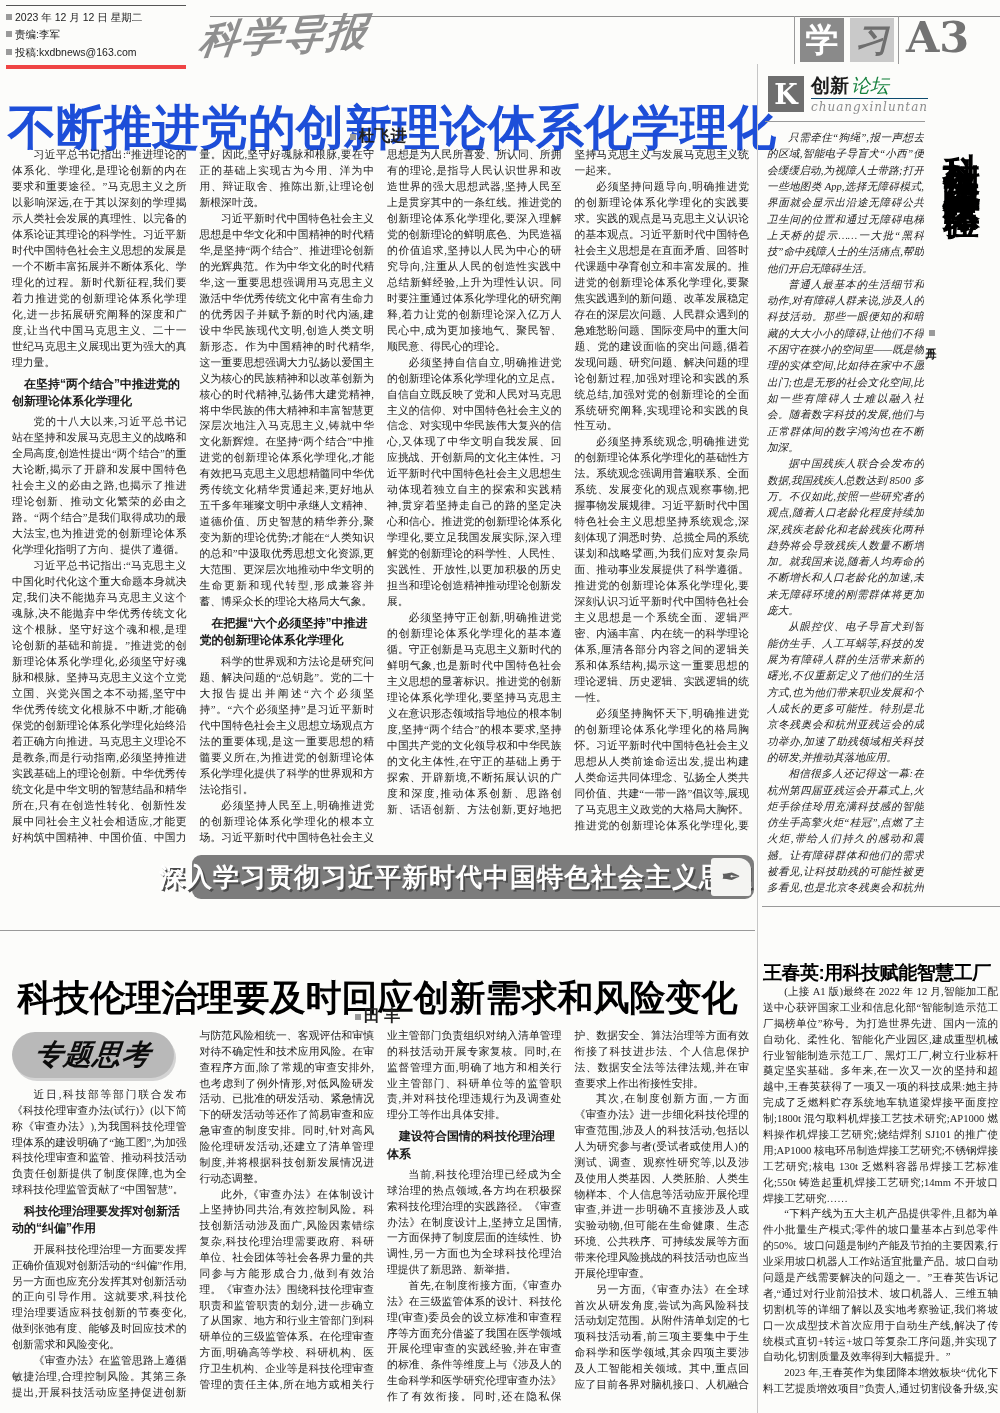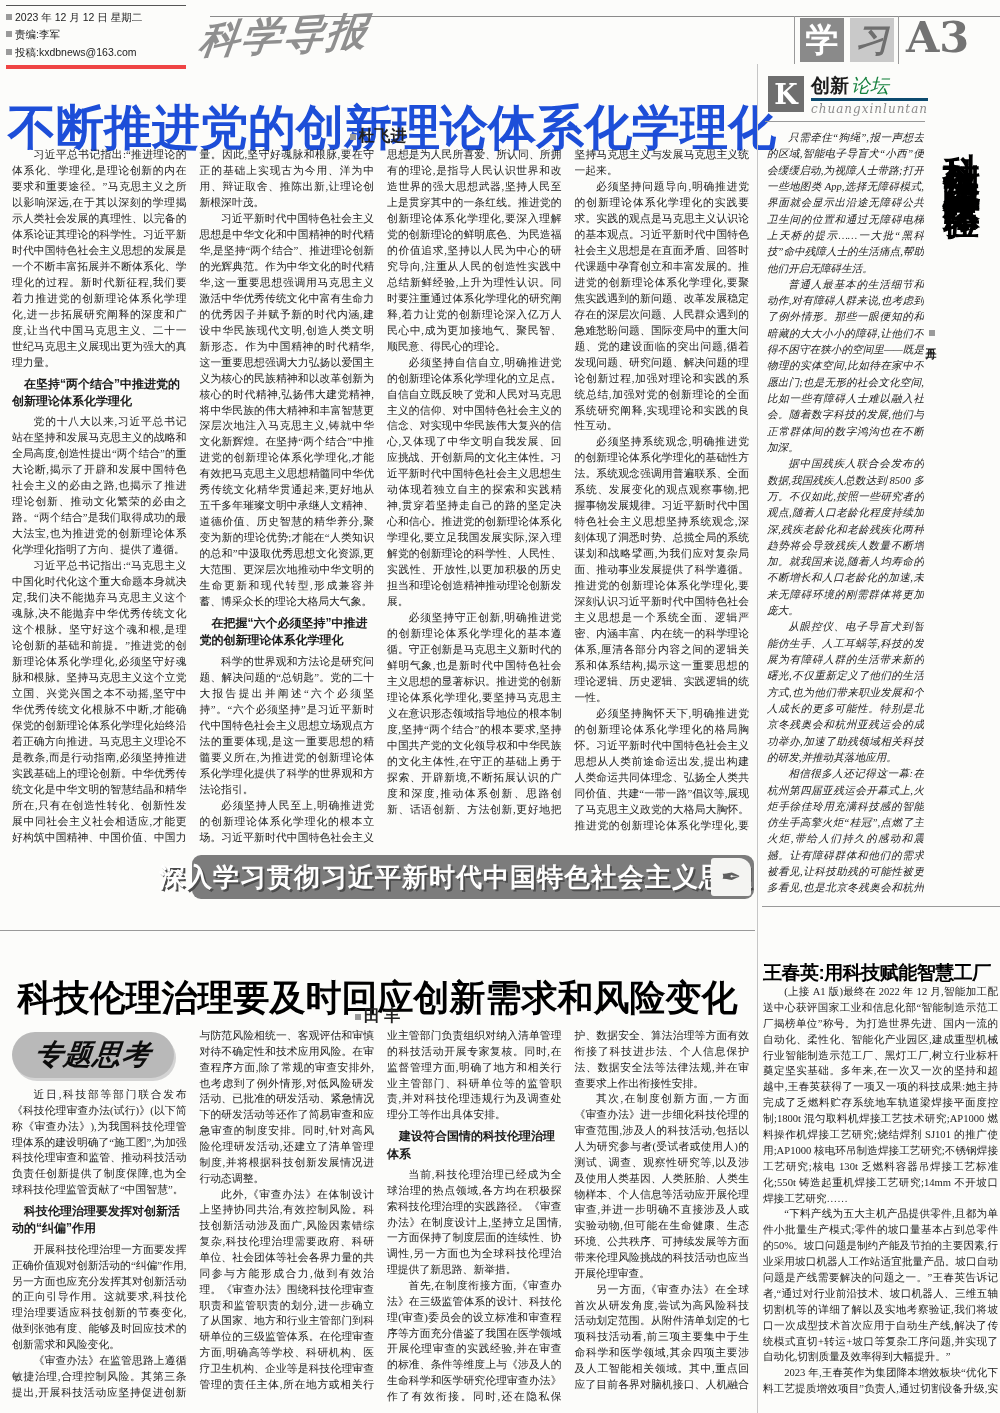--- a/index.html
+++ b/index.html
@@ -42,21 +42,21 @@
   .v-divider{position:absolute;left:757px;top:64px;height:1349px;border-left:1px solid #c6c6c6;}
   .rule-right{position:absolute;left:762px;top:906px;width:238px;border-top:1px solid #999;}
   .rule-left{position:absolute;left:0;top:930px;width:755px;border-top:1px solid #999;}
   
   .forum-logo{position:absolute;left:768px;top:76px;display:flex;align-items:flex-start;}
   .k-box{width:36px;height:36px;background:#6e6e6e;color:#fff;display:flex;align-items:center;justify-content:center;
          font-family:"DejaVu Serif",serif;font-weight:bold;font-size:27px;margin-right:7px;}
   .forum-title-line{font-size:19px;line-height:1;white-space:nowrap;}
   .forum-title-bold{font-family:"Liberation Sans",sans-serif;font-weight:900;}
   .forum-title-script{font-style:italic;color:#15803d;font-family:"DejaVu Serif",serif;margin-left:2px;}
-  .forum-pinyin{font-style:italic;font-size:12px;color:#8c8c8c;border-top:3px solid #0c4a6e;margin-top:3px;padding-top:1px;
+  .forum-pinyin{font-style:italic;font-size:12px;color:#8c8c8c;border-top:1px solid #0c4a6e;margin-top:3px;padding-top:1px;
                 font-family:"DejaVu Serif",serif;letter-spacing:1px;}
   .forum-rule{position:absolute;left:765px;top:121px;width:160px;border-top:1px solid #999;}
   .forum-body{left:767px;top:130px;width:157px;height:768px;font-size:10.6px;line-height:1.54;font-style:italic;}
   .forum-byline{position:absolute;left:923px;top:330px;writing-mode:vertical-rl;text-orientation:upright;
                 font-size:11px;font-family:"Liberation Sans",sans-serif;font-weight:bold;}
   .forum-byline .sq{margin:0 0 4px 0;}
   .v-headline{position:absolute;left:936px;top:124px;height:700px;writing-mode:vertical-rl;text-orientation:upright;
               font-family:"Liberation Sans",sans-serif;font-weight:900;font-size:37px;letter-spacing:5px;line-height:1.35;color:#000;}
   
   .factory-headline{position:absolute;left:763px;top:944px;width:237px;font-family:"Liberation Sans",sans-serif;
@@ -123,21 +123,21 @@
     <div>
       <div class="forum-title-line">
         <span class="forum-title-bold">创新</span><span class="forum-title-script">论坛</span>
       </div>
       <div class="forum-pinyin">chuangxinluntan</div>
     </div>
   </div>
   <div class="forum-rule"></div>
   <div class="cols forum-body">
       <p class="para">只需牵住“狗绳”,报一声想去的区域,智能电子导盲犬“小西”便会缓缓启动,为视障人士带路;打开一些地图类 App,选择无障碍模式,界面就会显示出沿途无障碍公共卫生间的位置和通过无障碍电梯上天桥的提示……一大批“黑科技”命中残障人士的生活痛点,帮助他们开启无障碍生活。</p>
-      <p class="para">普通人最基本的生活细节和动作,对有障碍人群来说,也考虑到了例外情形。那些一眼便知的和暗藏的大大小小的障碍,让他们不得不困守在狭小的空间里——既是物理的实体空间,比如待在家中不愿出门;也是无形的社会文化空间,比如一些有障碍人士难以融入社会。随着数字科技的发展,他们与正常群体间的数字鸿沟也在不断加深。</p>
+      <p class="para">普通人最基本的生活细节和动作,对有障碍人群来说,涉及人的科技活动。那些一眼便知的和暗藏的大大小小的障碍,让他们不得不困守在狭小的空间里——既是物理的实体空间,比如待在家中不愿出门;也是无形的社会文化空间,比如一些有障碍人士难以融入社会。随着数字科技的发展,他们与正常群体间的数字鸿沟也在不断加深。</p>
       <p class="para">据中国残疾人联合会发布的数据,我国残疾人总数达到 8500 多万。不仅如此,按照一些研究者的观点,随着人口老龄化程度持续加深,残疾老龄化和老龄残疾化两种趋势将会导致残疾人数量不断增加。就我国来说,随着人均寿命的不断增长和人口老龄化的加速,未来无障碍环境的刚需群体将更加庞大。</p>
       <p class="para">从眼控仪、电子导盲犬到智能仿生手、人工耳蜗等,科技的发展为有障碍人群的生活带来新的曙光,不仅重新定义了他们的生活方式,也为他们带来职业发展和个人成长的更多可能性。特别是北京冬残奥会和杭州亚残运会的成功举办,加速了助残领域相关科技的研发,并推动其落地应用。</p>
       <p class="para">相信很多人还记得这一幕:在杭州第四届亚残运会开幕式上,火炬手徐佳玲用充满科技感的智能仿生手高擎火炬“桂冠”,点燃了主火炬,带给人们持久的感动和震撼。让有障碍群体和他们的需求被看见,让科技助残的可能性被更多看见,也是北京冬残奥会和杭州亚残运会这两场体育盛会重要的遗产之一。人们乐见由此点燃的科技助残热情火焰持续燃烧、永不熄灭。</p>
     </div>
   <div class="forum-byline"><span class="sq"></span><span>王丹</span></div>
   <div class="v-headline">科技创造无障碍生活体验</div>
 
   <h2 class="factory-headline">王春英:用科技赋能智慧工厂</h2>
   <div class="cols factory-body">
       <p class="para">(上接 A1 版)最终在 2022 年 12 月,智能加工配送中心获评国家工业和信息化部“智能制造示范工厂揭榜单位”称号。为打造世界先进、国内一流的自动化、柔性化、智能化产业园区,建成重型机械行业智能制造示范工厂、黑灯工厂,树立行业标杆奠定坚实基础。多年来,在一次又一次的坚持和超越中,王春英获得了一项又一项的科技成果:她主持完成了乏燃料贮存系统地车轨道梁焊接平面度控制;1800t 混匀取料机焊接工艺技术研究;AP1000 燃料操作机焊接工艺研究;烧结焊剂 SJ101 的推广使用;AP1000 核电环吊制造焊接工艺研究;不锈钢焊接工艺研究;核电 130t 乏燃料容器吊焊接工艺标准化;550t 铸造起重机焊接工艺研究;14mm 不开坡口焊接工艺研究……</p>

